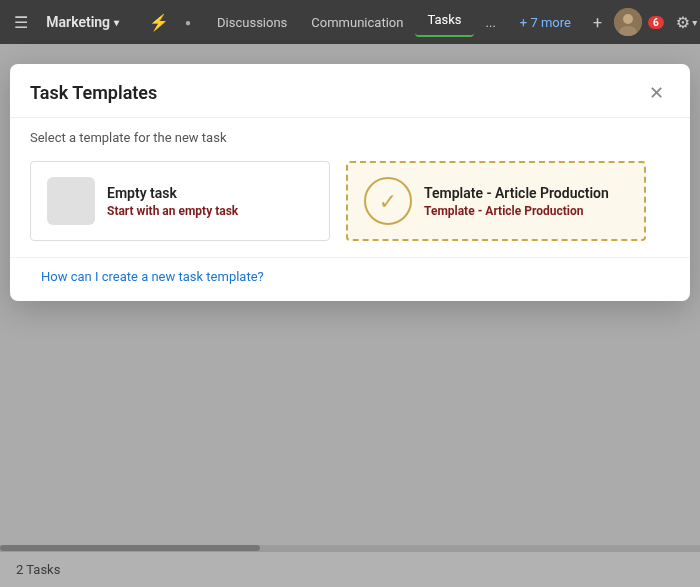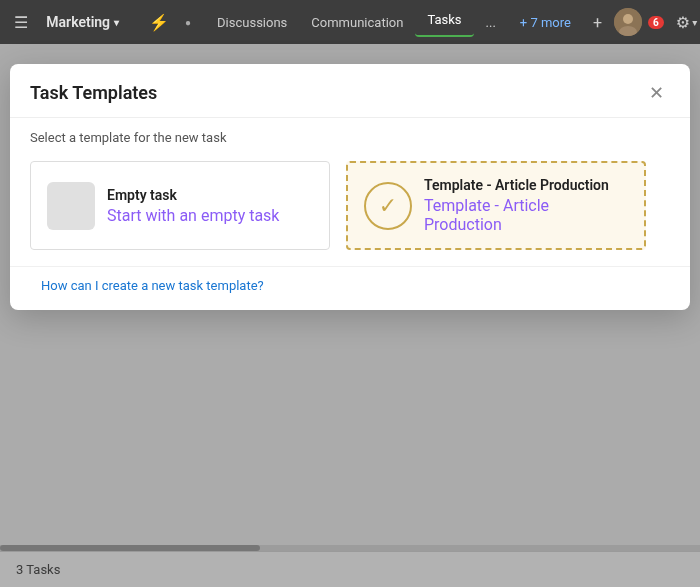--- a/index.html
+++ b/index.html
@@ -233,22 +233,23 @@
     .template-info { flex: 1; }
 
     .template-name {
       font-size: 14px;
       font-weight: 600;
       color: #222;
       margin-bottom: 3px;
     }
 
     .template-desc {
-      font-size: 16px;
-      color: #8b5cf6;
+      font-size: 12px;
+      color: #7f1d1d;
+      font-weight: bold;
     }
 
     .modal-footer {
       padding: 8px 31px 16px;
       border-top: 1px solid #f0f0f0;
     }
 
     .help-link {
       font-size: 13px;
       color: #1976d2;
@@ -371,16 +372,16 @@
       </div>
 
     </div>
   </div>
 
   <div class="bottom-scrollbar">
     <div class="bottom-scrollbar-thumb"></div>
   </div>
 
   <div class="bottom-bar">
-    <span class="tasks-count">3 Tasks</span>
+    <span class="tasks-count">2 Tasks</span>
   </div>
 
 </div>
 
 </body></html>

